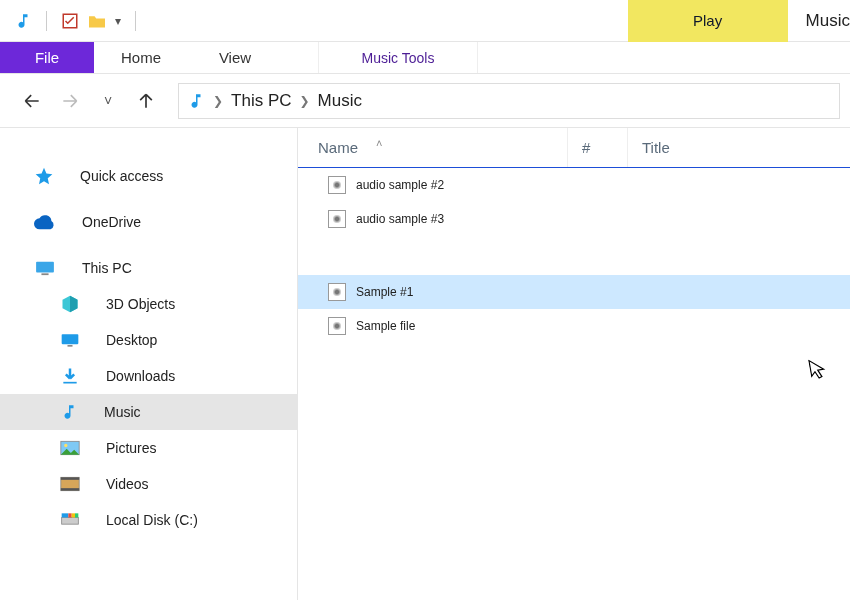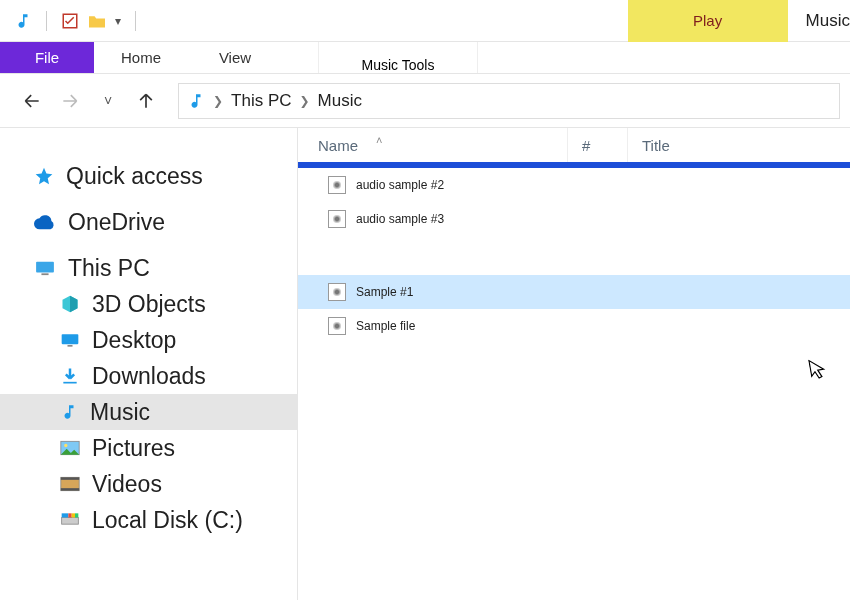--- a/index.html
+++ b/index.html
@@ -33,21 +33,21 @@
     margin: 0 6px;
   }
   .play-tab {
     margin-left: auto;
     width: 160px;
     height: 42px;
     background: #f2e760;
     display: flex;
     align-items: center;
     justify-content: center;
-    color: #7f1d1d;
+    color: #0f172a;
     font-size: 15px;
   }
   .window-title {
     margin-left: 18px;
     font-size: 17px;
     color: #222;
   }
   
   .ribbon {
     display: flex;
@@ -69,23 +69,23 @@
     display: flex;
     align-items: center;
     justify-content: center;
     color: #333;
     font-size: 15px;
   }
   .music-tools-tab {
     width: 160px;
     margin-left: 6px;
     display: flex;
-    align-items: flex-end;
-    justify-content: center;
-    color: #000000;
+    align-items: center;
+    justify-content: center;
+    color: #4c1d95;
     border: 1px solid #eee;
     border-top: none;
     border-bottom: none;
   }
   .musictools-spacer { width: 30px; }
   
   .addressrow {
     display: flex;
     align-items: center;
     height: 54px;
@@ -129,38 +129,38 @@
   .nav-pane {
     width: 298px;
     border-right: 1px solid #e5e5e5;
     padding-top: 30px;
   }
   .tree-item {
     display: flex;
     align-items: center;
     height: 36px;
     padding-left: 34px;
-    gap: 12px;
-    font-size: 23px;
+    gap: 26px;
+    font-size: 14px;
     color: #222;
   }
   .tree-item.child { padding-left: 60px; }
   .tree-item.selected {
     background: #e5e5e5;
   }
   .content {
     flex: 1;
     display: flex;
     flex-direction: column;
   }
   .col-headers {
     display: flex;
     align-items: center;
     height: 40px;
-    border-bottom: 6px solid #1d4ed8;
+    border-bottom: 1px solid #1d4ed8;
     color: #5a6a7a;
     font-size: 15px;
   }
   .col-name {
     width: 270px;
     padding-left: 20px;
     display: flex;
     align-items: center;
     gap: 18px;
     border-right: 1px solid #eee;

